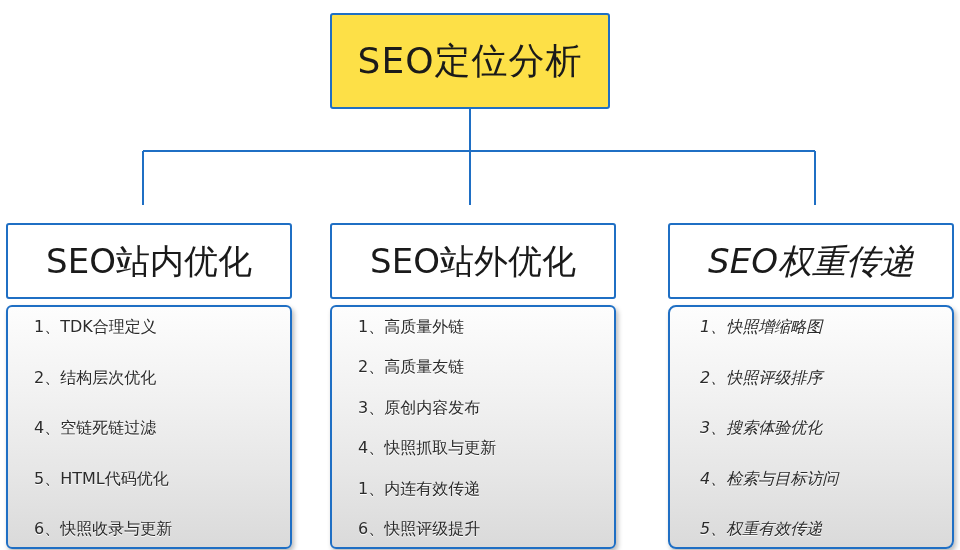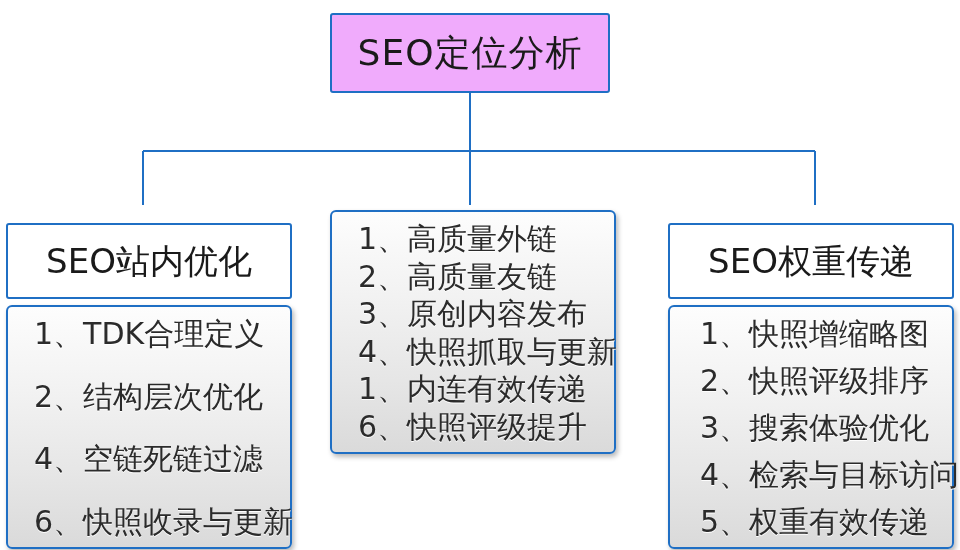--- a/index.html
+++ b/index.html
@@ -8,57 +8,57 @@
     font-family:"DejaVu Sans","Liberation Sans",sans-serif;
     overflow:hidden;position:relative;
   }
   #stage{position:absolute;left:0;top:0;width:960px;height:550px;}
 
   
   #connectors{position:absolute;left:0;top:0;width:960px;height:550px;pointer-events:none;}
 
   
   .root-box{
-    position:absolute;left:330px;top:13px;width:280px;height:80px;
-    background:#f0abfc;border:2px solid #1f6fc4;border-radius:3px;
+    position:absolute;left:330px;top:13px;width:280px;height:96px;
+    background:#fde047;border:2px solid #1f6fc4;border-radius:3px;
     box-sizing:border-box;display:flex;align-items:center;justify-content:center;
   }
   .root-title{
     font-size:36px;color:#1a1a1a;letter-spacing:1px;line-height:1;
     white-space:nowrap;
   }
 
   
   .col{position:absolute;top:204px;}
   .col-1{left:6px;width:286px;}
   .col-2{left:330px;width:286px;}
-  .col-3{left:668px;width:286px;}
+  .col-3{left:668px;width:286px;font-style:italic;}
 
   .col-head{
     height:76px;box-sizing:border-box;
     background:#ffffff;border:2px solid #1f6fc4;border-radius:3px;
     display:flex;align-items:center;justify-content:center;
     position:relative;z-index:2;margin-top:19px;
   }
   .col-head-title{
     font-size:34px;color:#1a1a1a;white-space:nowrap;line-height:1;
   }
 
   .col-body{
     margin-top:6px;height:244px;box-sizing:border-box;
     border:2px solid #1f6fc4;border-radius:6px;
     background:linear-gradient(to bottom,#fdfdfd 0%,#f2f2f2 35%,#e6e6e6 70%,#dadada 100%);
     box-shadow:2px 3px 5px rgba(0,0,0,0.28);
     padding:12px 0 10px 26px;
     display:flex;flex-direction:column;justify-content:space-between;
   }
-  .col-3 .col-body{padding-left:30px;}
+  .col-3 .col-body{padding-left:30px;border-radius:8px;}
 
   .item{
-    font-size:30px;color:#2b2b2b;line-height:1;
+    font-size:16px;color:#2b2b2b;line-height:1;
     white-space:nowrap;
     text-shadow:0 1px 0 rgba(255,255,255,0.95);
   }
 </style>
 </head>
 <body>
 
 <div id="stage">
 
   <svg id="connectors" viewBox="0 0 960 550" width="960" height="550">
@@ -76,25 +76,29 @@
   </div>
 
   <div class="col col-1">
     <div class="col-head">
       <div class="col-head-title">SEO站内优化</div>
     </div>
     <div class="col-body">
       <div class="item">1、TDK合理定义</div>
       <div class="item">2、结构层次优化</div>
       <div class="item">4、空链死链过滤</div>
+      <div class="item">5、HTML代码优化</div>
       <div class="item">6、快照收录与更新</div>
     </div>
   </div>
 
   <div class="col col-2">
+    <div class="col-head">
+      <div class="col-head-title">SEO站外优化</div>
+    </div>
     <div class="col-body">
       <div class="item">1、高质量外链</div>
       <div class="item">2、高质量友链</div>
       <div class="item">3、原创内容发布</div>
       <div class="item">4、快照抓取与更新</div>
       <div class="item">1、内连有效传递</div>
       <div class="item">6、快照评级提升</div>
     </div>
   </div>
 

